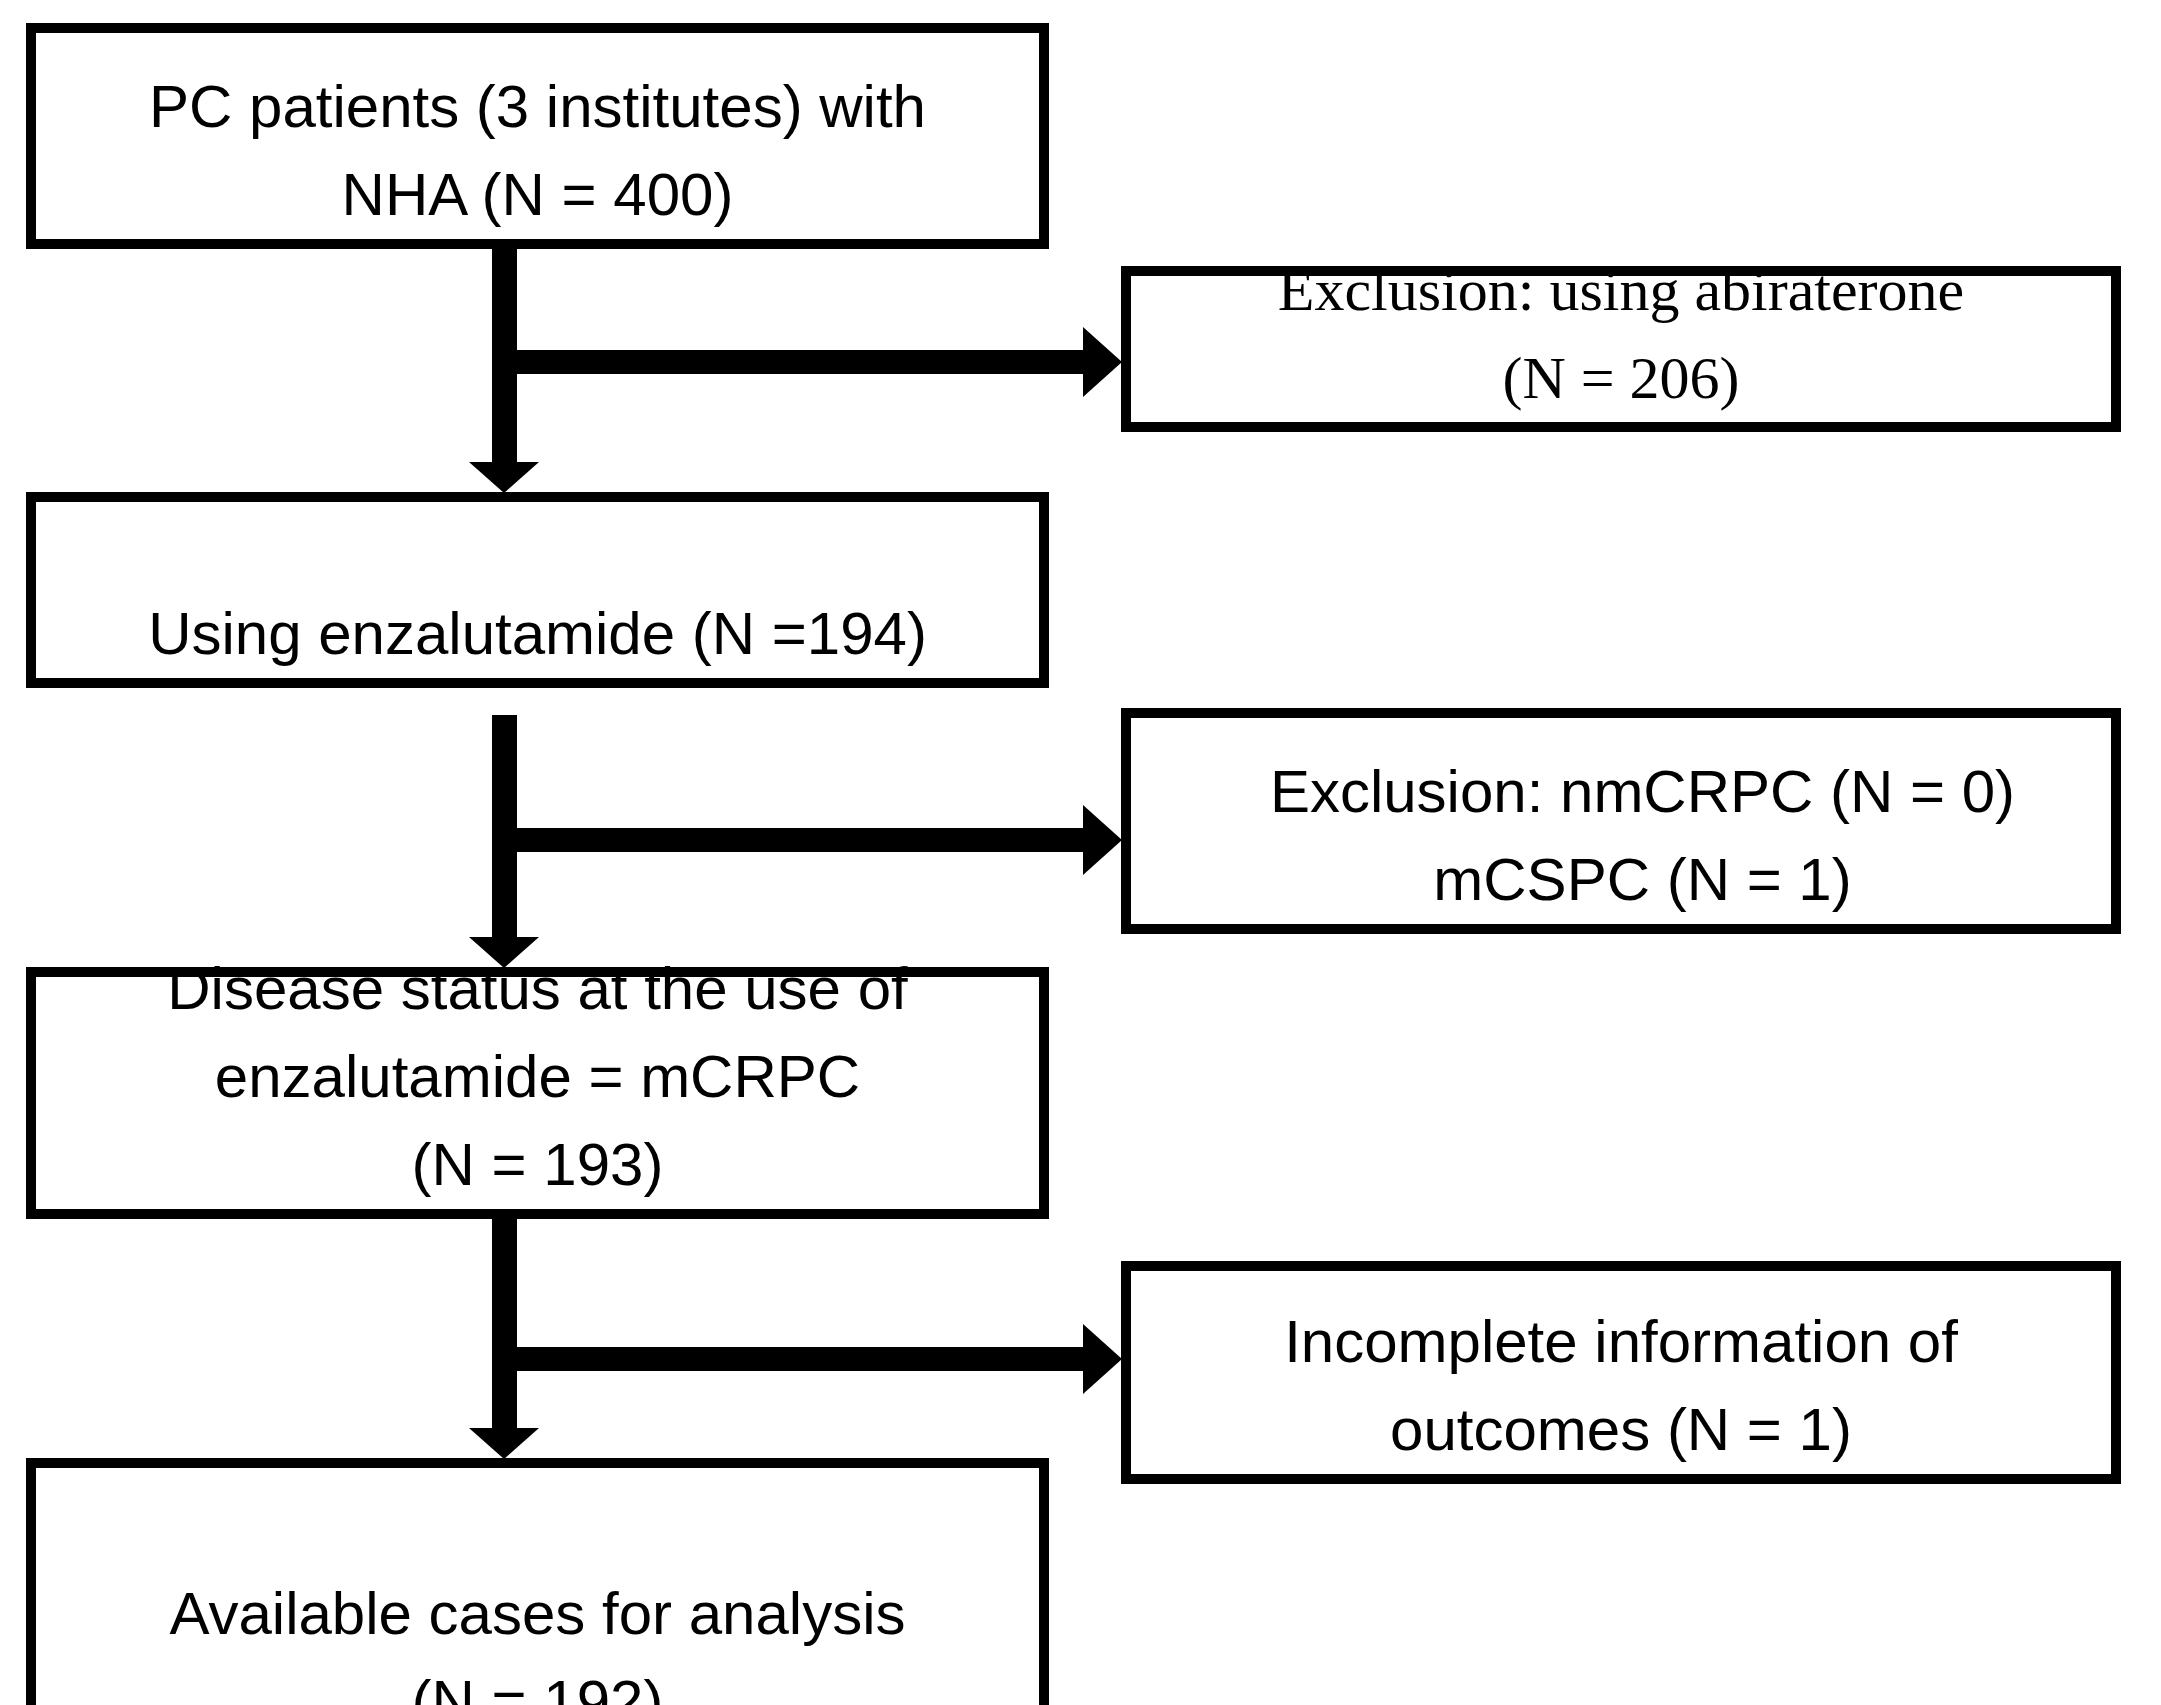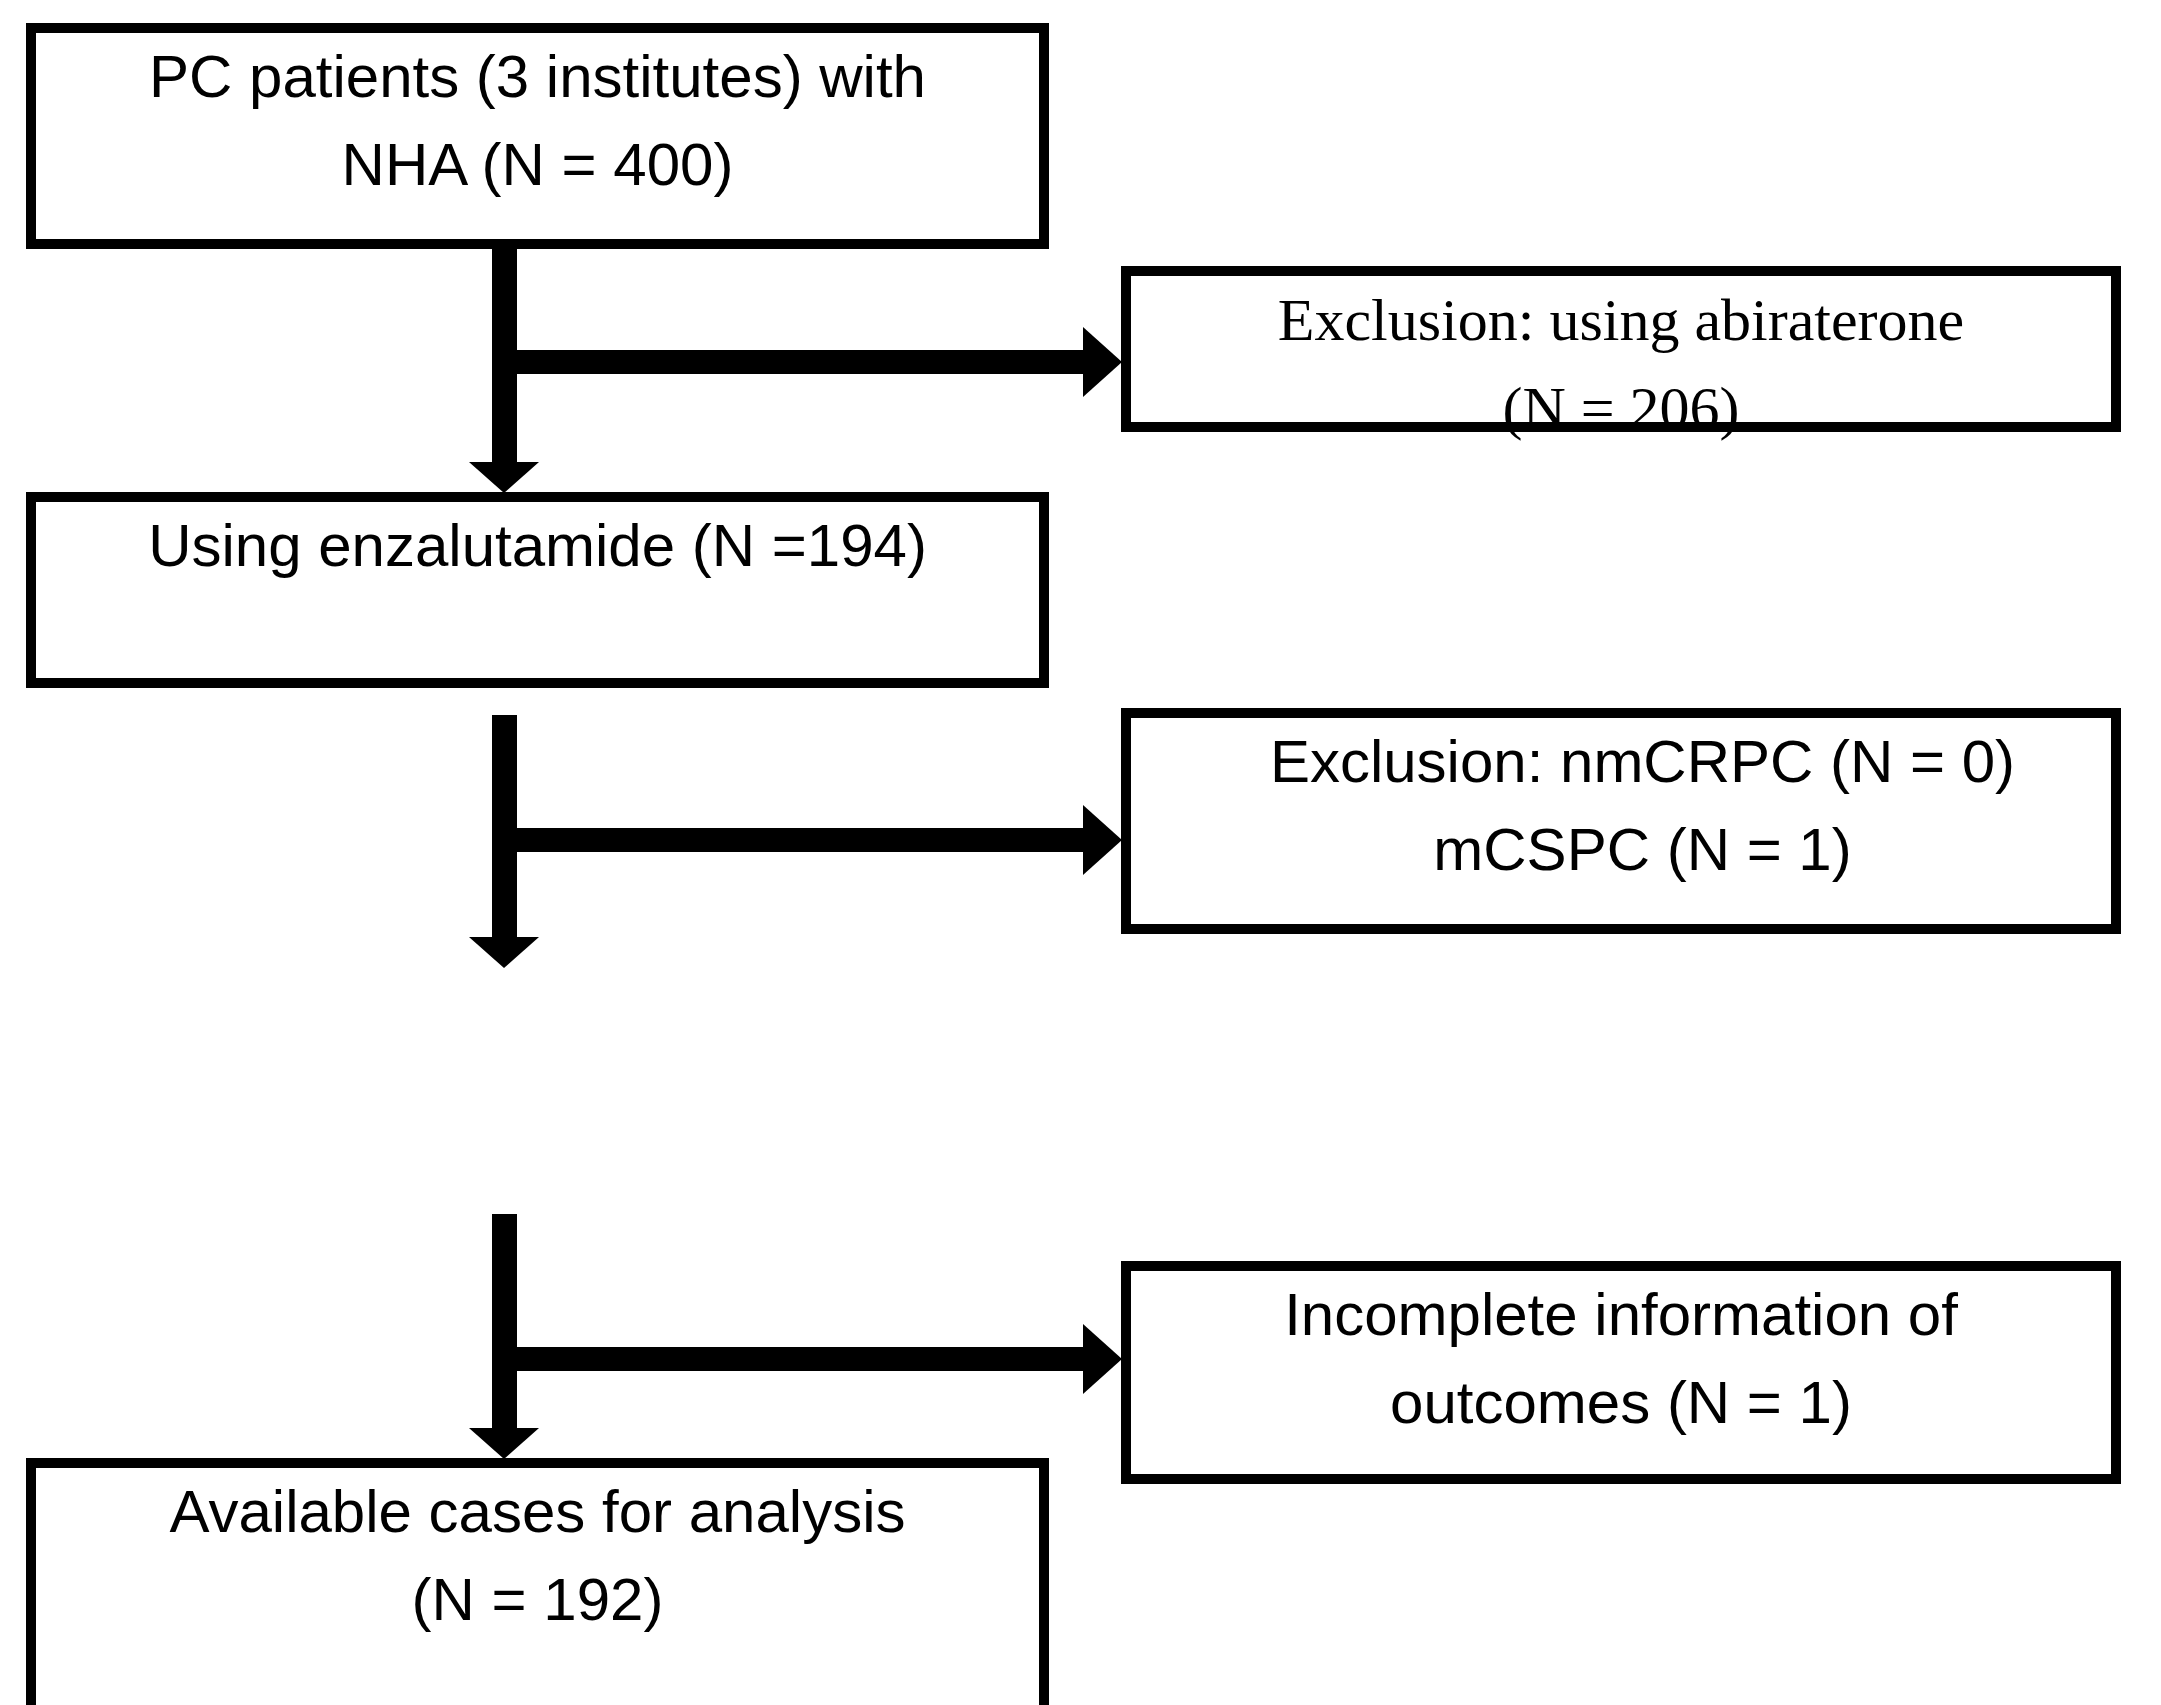--- a/index.html
+++ b/index.html
@@ -14,21 +14,21 @@
     background: #ffffff;
     font-family: "Liberation Sans", "DejaVu Sans", sans-serif;
     color: #000000;
   }
   .flow-box {
     position: absolute;
     box-sizing: border-box;
     border: 10.4px solid #000000;
     background: #ffffff;
     display: flex;
-    align-items: flex-start;
+    align-items: flex-end;
     justify-content: center;
   }
   .box-text {
     white-space: pre-line;
     text-align: center;
     font-size: 60px;
     line-height: 88px;
     color: #000000;
   }
   .bar {
@@ -59,20 +59,25 @@
 
   <div class="flow-box" style="left:26px; top:23px; width:1023px; height:226px;">
     <div class="box-text">PC patients (3 institutes) with
 NHA (N = 400)</div>
   </div>
 
   <div class="flow-box" style="left:26px; top:492px; width:1023px; height:196px;">
     <div class="box-text">Using enzalutamide (N =194)</div>
   </div>
 
+  <div class="flow-box" style="left:26px; top:967px; width:1023px; height:252px;">
+    <div class="box-text">Disease status at the use of
+enzalutamide = mCRPC
+(N = 193)</div>
+  </div>
 
   <div class="flow-box" style="left:26px; top:1458px; width:1023px; height:298px;">
     <div class="box-text">Available cases for analysis
 (N = 192)</div>
   </div>
 
   <div class="flow-box" style="left:1121px; top:266px; width:1000px; height:166px;font-family:Liberation Serif, serif;">
     <div class="box-text">Exclusion: using abiraterone
 (N = 206)</div>
   </div>

